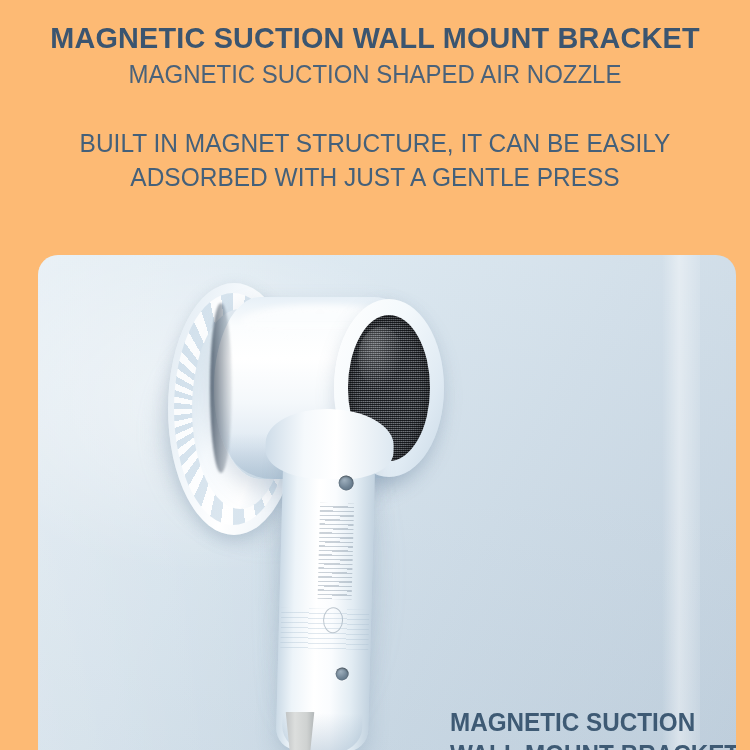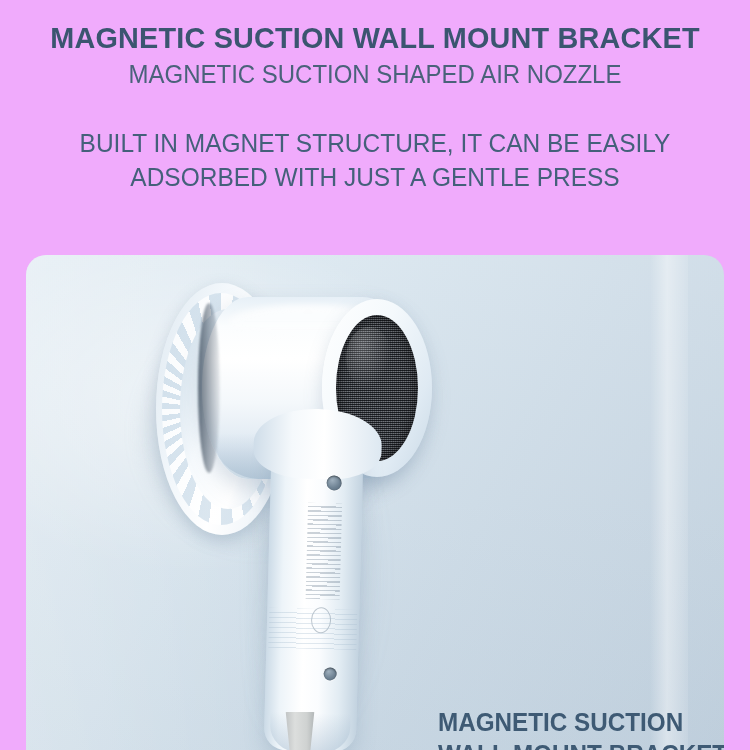--- a/index.html
+++ b/index.html
@@ -6,21 +6,21 @@
 
   html, body {
     width:750px; height:750px;
     overflow:hidden;
     font-family:"Liberation Sans", sans-serif;
   }
 
   #page {
     position:relative;
     width:750px; height:750px;
-    background:#f0abfc;
+    background:#fdba74;
     padding-left:31px;
   }
 
   
   .header {
     position:absolute;
     left:0; top:0;
     width:750px;
     text-align:center;
   }
@@ -52,21 +52,21 @@
     color:#44607a;
     line-height:1.34;
     transform:scaleX(0.96);
     transform-origin:center;
   }
   .blurb-line { white-space:nowrap; }
 
   
   .photo {
     position:absolute;
-    left:26px; top:255px;
+    left:38px; top:255px;
     width:698px; height:495px;
     border-radius:20px 20px 0 0;
     overflow:hidden;
     background:
       radial-gradient(ellipse 60% 55% at 24% 30%, rgba(255,255,255,0.55) 0%, rgba(255,255,255,0) 62%),
       linear-gradient(118deg, #e2ecf3 0%, #d9e6ef 32%, #cfdde8 62%, #c4d3e0 100%);
   }
   
   .wall-shade {
     position:absolute; inset:0;

